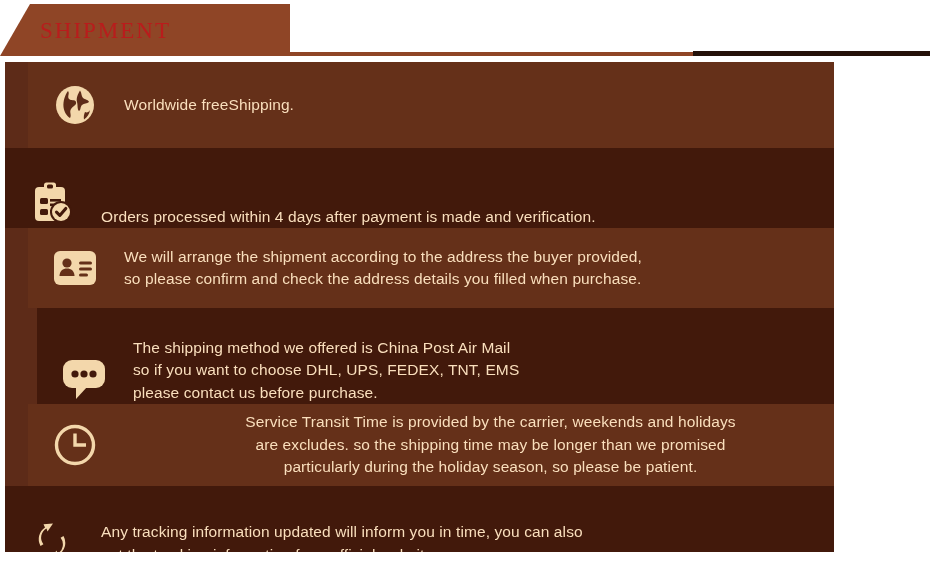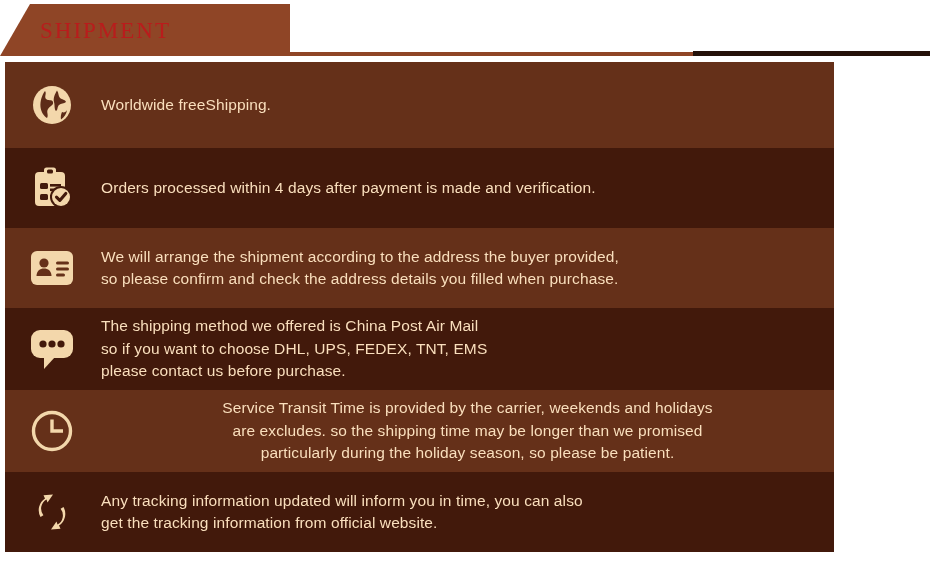--- a/index.html
+++ b/index.html
@@ -71,22 +71,22 @@
   }
 
   .info-row {
     position: relative;
     display: flex;
     align-items: center;
     width: 100%;
     box-sizing: border-box;
     padding-left: 22px;
   }
-  .info-row.tone-light { background: #653019; }
-  .info-row.tone-dark  { background: #42190b; }
+  .info-row.tone-light { background: #653019; margin-left: 23px; }
+  .info-row.tone-dark  { background: #42190b; align-items: flex-end; }
 
   .row-icon {
     flex: 0 0 auto;
     width: 50px;
     height: 50px;
     display: flex;
     align-items: center;
     justify-content: center;
     margin-right: 24px;
   }
@@ -98,21 +98,21 @@
     font-size: 15.5px;
     line-height: 1.45;
     white-space: pre-line;
     letter-spacing: 0.1px;
   }
 
   
   #row-0 { height: 86px; }
   #row-1 { height: 80px; }
   #row-2 { height: 80px; }
-  #row-3 { height: 82px; }
+  #row-3 { height: 96px; margin-left: 32px; }
   #row-4 { height: 82px; text-align: center; }
   #row-5 { height: 80px; }
 </style>
 </head>
 <body>
 
 <div id="banner-area">
 
   <div id="banner-shape">
     <svg width="290" height="52" viewBox="0 0 290 52">

